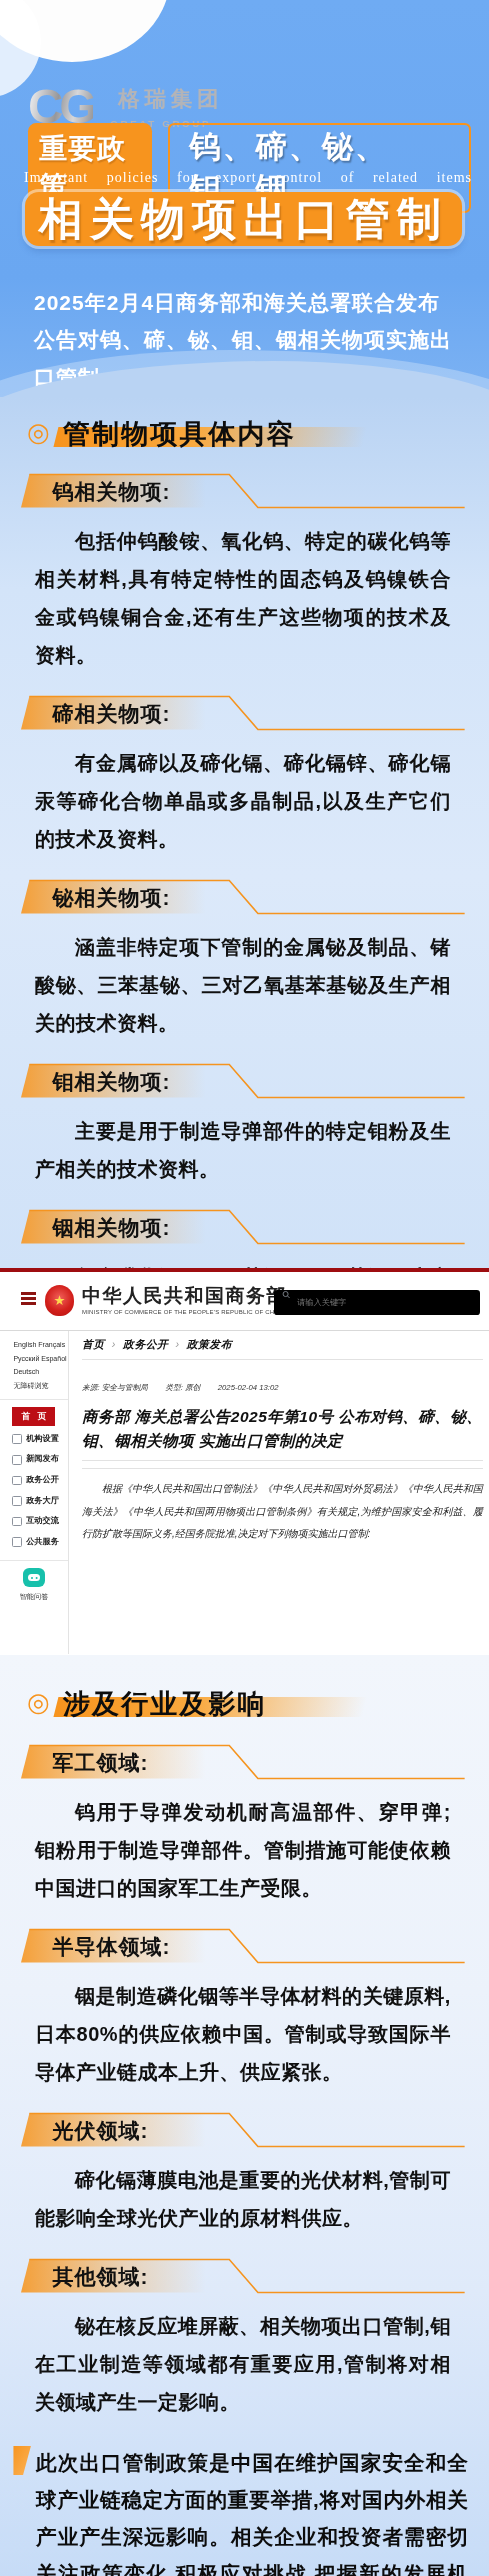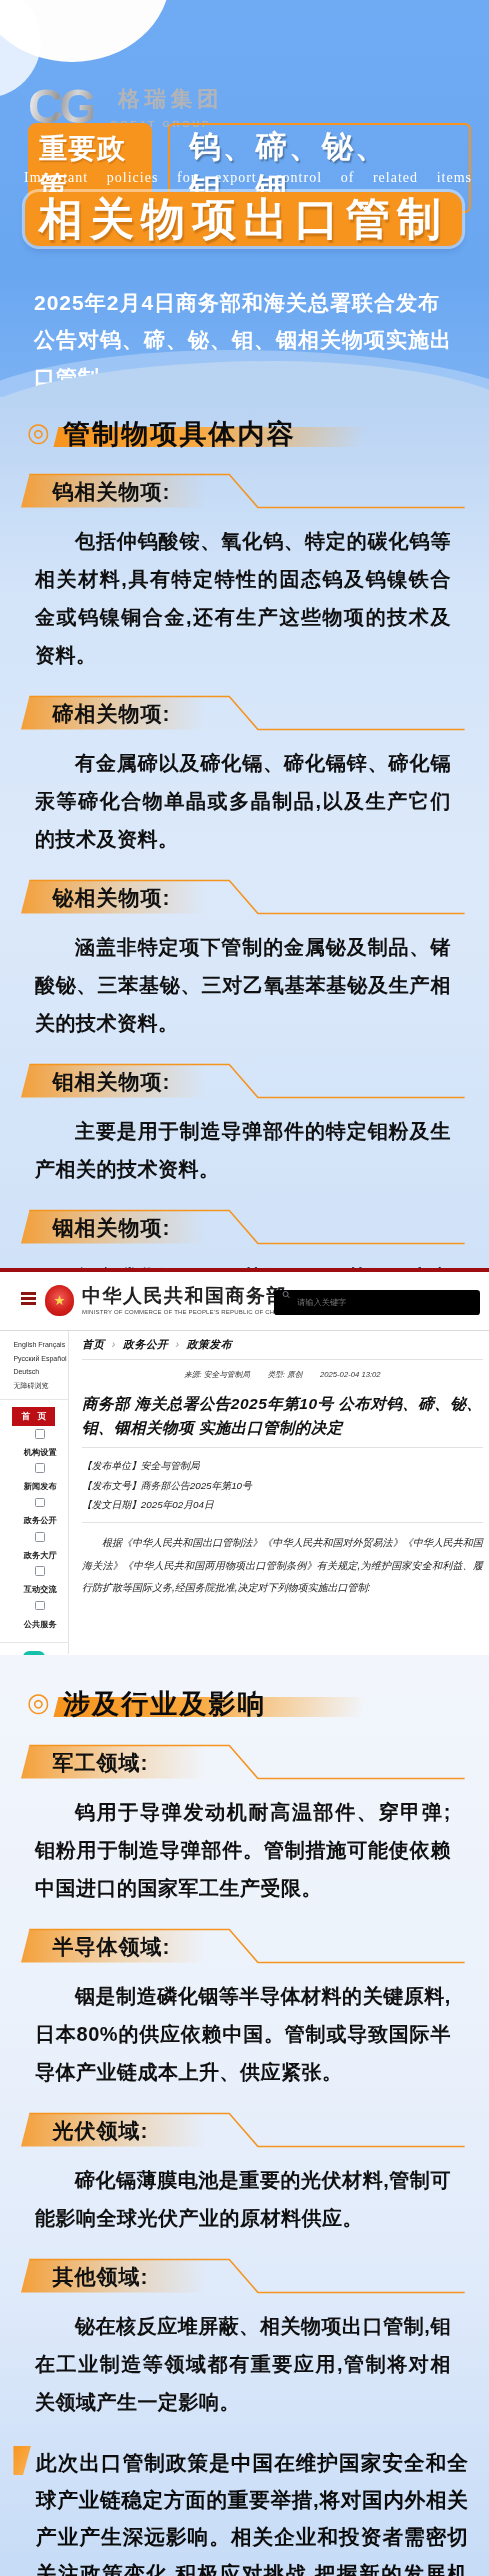--- a/index.html
+++ b/index.html
@@ -69,33 +69,33 @@
           display:flex;padding:0 7.2px;gap:5.2px;}
   .searchbox input{border:none;background:transparent;outline:none;font-size:8.2px;color:#666;width:100%;}
   .site-body{position:relative;height:323px;}
   .side{position:absolute;left:0;top:0;bottom:0;width:69px;border-right:1px solid #e3e3e3;padding-top:7.2px;box-sizing:border-box;}
   .langs{padding-left:13.4px;font-size:7px;color:#2b2b2b;line-height:13.4px;}
   .side-hr{border-top:0.5px solid #e6e6e6;margin:7.2px 0 7.2px 0;}
   .home-btn{width:43px;height:18.5px;background:#bc0e15;color:#fff;font-size:8.8px;font-weight:700;
           display:flex;align-items:center;justify-content:center;letter-spacing:7.2px;padding-left:7.2px;box-sizing:border-box;
           margin:0 0 3.1px 12.4px;cursor:pointer;}
   .snav{list-style:none;margin:0;padding:0 0 0 12.4px;}
-  .snav li{font-size:8.2px;color:#222;font-weight:700;line-height:20.6px;display:flex;gap:4.1px;align-items:center;cursor:pointer;flex-direction:column;}
+  .snav li{font-size:8.2px;color:#222;font-weight:700;line-height:20.6px;display:flex;gap:4.1px;align-items:center;cursor:pointer;}
   .snav .ni{width:7.7px;height:7.7px;border:0.8px solid #8d939d;border-radius:1.5px;display:inline-block;}
   .ai-box{text-align:center;margin-top:5.2px;cursor:pointer;}
   .ai-ic{width:21.6px;height:19.6px;margin:0 auto;background:#17c0ab;border-radius:6.2px;position:relative;}
   .ai-ic::before{content:"";position:absolute;left:4.6px;top:6.2px;width:12.4px;height:7.2px;background:#fff;border-radius:3.6px;}
   .ai-ic::after{content:"";position:absolute;left:7.7px;top:8.8px;width:2.6px;height:2.6px;border-radius:50%;background:#17c0ab;box-shadow:4.6px 0 0 #17c0ab;}
   .ai-label{font-size:7.2px;color:#333;margin-top:4.1px;}
   .content{position:absolute;left:82px;right:6.2px;top:0;font-style:italic;}
   .crumbs{font-size:10.8px;font-weight:800;color:#111;margin-top:7.2px;letter-spacing:0.5px;}
   .crumbs .sep{color:#999;font-weight:400;margin:0 7.2px;}
   .crumbs span[data-interactable="true"]{cursor:pointer;}
   .c-hr{border-top:0.5px solid #e2e2e2;margin-top:7.2px;}
-  .meta{font-size:7.7px;color:#333;margin-top:10px;display:flex;gap:17.5px;justify-content:center;}
+  .meta{font-size:7.7px;color:#333;margin-top:23px;display:flex;gap:17.5px;}
   .art-title{font-size:15.5px;font-weight:800;color:#111;line-height:1.55;margin-top:11.3px;letter-spacing:0.5px;}
   .pub{font-size:9.8px;color:#222;line-height:2.0;margin-top:8.2px;}
   .site-para{font-size:10px;color:#222;line-height:2.25;text-indent:2em;margin-top:9.3px;text-align:justify;}
 
   
   .lower{position:absolute;top:1655px;left:0;width:489px;height:1871px;
         background:linear-gradient(180deg,#f2f6fc 0%,#ecf2fb 18%,#dfeafa 34%,#c2d9f6 52%,#96bdf2 70%,#7cb0f0 84%,#6fa9f0 100%);}
   .lower .sec-title{margin-top:31px;}
   .closing{position:relative;margin:23px 20.6px 0 20.6px;}
   .closing .wedge{position:absolute;left:-7.2px;top:2.1px;width:17.5px;height:29px;background:linear-gradient(120deg,#f7941e,#fbb45a);
@@ -267,25 +267,20 @@
           <span data-interactable="true">首页</span><span class="sep" data-interactable="false">›</span><span data-interactable="true">政务公开</span><span class="sep" data-interactable="false">›</span><span data-interactable="true">政策发布</span>
         </div>
         <div class="c-hr" data-interactable="false"></div>
         <div class="meta" data-interactable="false">
           <span data-interactable="false">来源: 安全与管制局</span>
           <span data-interactable="false">类型: 原创</span>
           <span data-interactable="false">2025-02-04 13:02</span>
         </div>
         <div class="art-title" data-interactable="false">商务部 海关总署公告2025年第10号 公布对钨、碲、铋、钼、铟相关物项 实施出口管制的决定</div>
         <div class="c-hr" data-interactable="false"></div>
-        <div class="pub" data-interactable="false">
-          <div data-interactable="false">【发布单位】安全与管制局</div>
-          <div data-interactable="false">【发布文号】商务部公告2025年第10号</div>
-          <div data-interactable="false">【发文日期】2025年02月04日</div>
-        </div>
         <div class="c-hr" data-interactable="false"></div>
         <div class="site-para" data-interactable="false">根据《中华人民共和国出口管制法》《中华人民共和国对外贸易法》《中华人民共和国海关法》《中华人民共和国两用物项出口管制条例》有关规定,为维护国家安全和利益、履行防扩散等国际义务,经国务院批准,决定对下列物项实施出口管制:</div>
       </div>
     </div>
   </section>
 
   <section class="lower" data-interactable="false">
     <div class="sec-title" data-interactable="false">
       <span class="bullet" data-interactable="false">◎</span>
       <span class="swoosh" data-interactable="false"></span>

